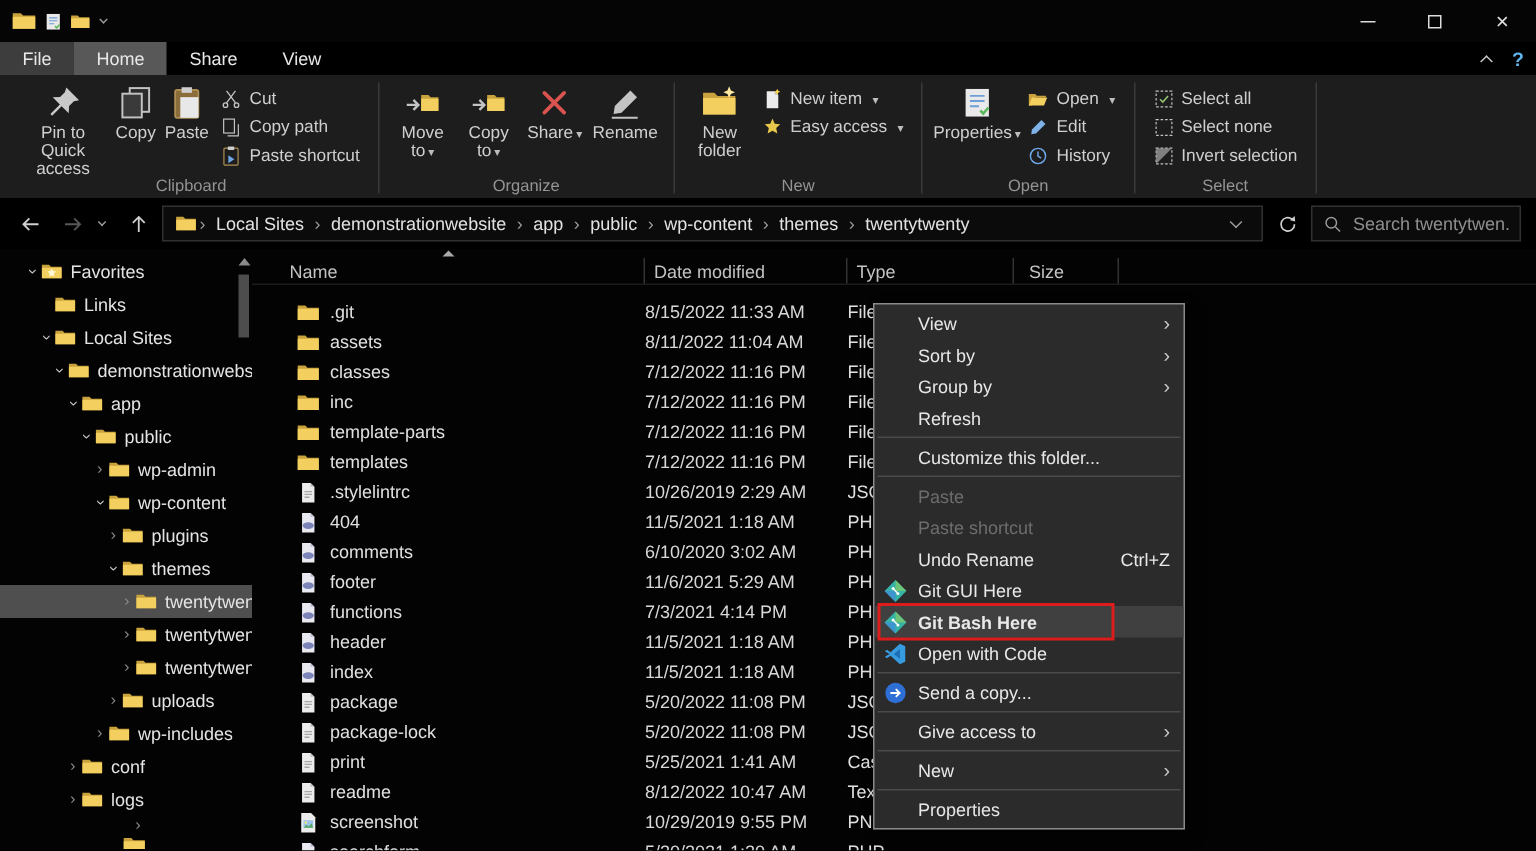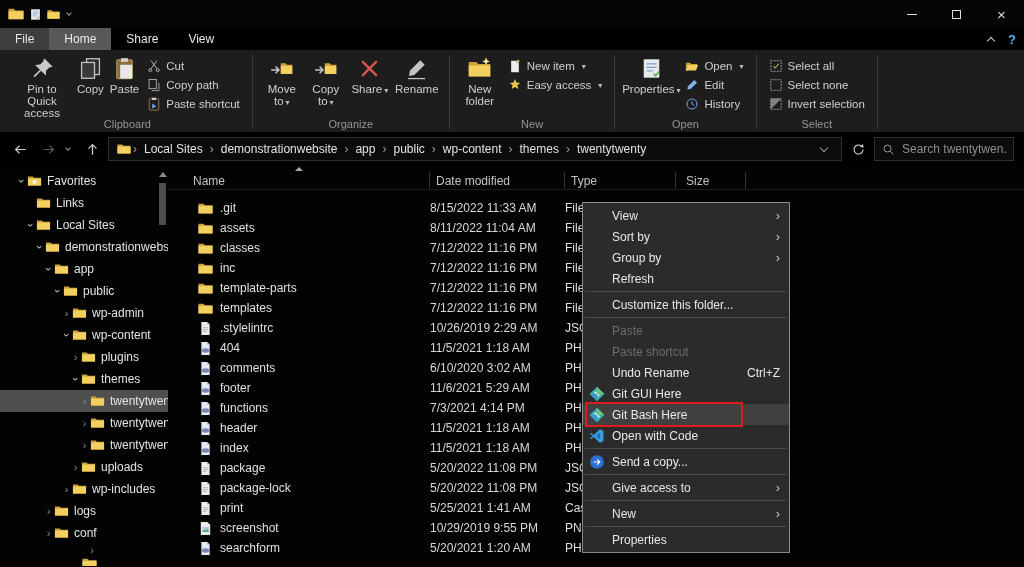--- a/index.html
+++ b/index.html
@@ -84,21 +84,21 @@
   .f-name svg{width:15px;height:15px;flex:0 0 15px;}
   .f-date{width:135px;color:#d8d8d8;}
   .f-type{width:111px;overflow:hidden;white-space:nowrap;}
   .f-size{width:70px;}
 
   
   .ctxmenu{position:absolute;left:582px;top:202px;width:208px;background:#2b2b2b;border:1px solid #8a8a8a;padding:2px 0;z-index:30;box-shadow:4px 4px 8px rgba(0,0,0,.55);}
   .mi{height:21px;display:flex;align-items:center;padding:0 9px 0 6px;color:#e8e8e8;position:relative;font-size:12px;}
   .mic{width:16px;height:16px;margin-right:7px;flex:0 0 16px;}
   .mi.disabled{color:#6d6d6d;}
-  .mi.hl{background:#404040;}
+  .mi.hl{background:#404040;font-weight:bold;}
   .sub{margin-left:auto;color:#c8c8c8;font-size:13px;line-height:1;}
   .short{margin-left:auto;}
   .msep{height:1px;background:#4b4b4b;margin:2px 2px;}
   .mi.annotated::after{content:"";position:absolute;left:2px;right:46px;top:-2px;bottom:-2px;border:2px solid #dd1c1c;pointer-events:none;}
 </style>
 </head>
 <body>
 
 <svg width="0" height="0" style="position:absolute" aria-hidden="true">
   <defs>
@@ -597,28 +597,28 @@
           <svg class="tree-ic">
             <use href="#s-folder"></use>
           </svg>
           <span class="tlabel">wp-includes</span>
         </div>
         <div class="trow" style="padding-left: 43px;">
           <span class="chev closed"></span>
           <svg class="tree-ic">
             <use href="#s-folder"></use>
           </svg>
-          <span class="tlabel">logs</span>
+          <span class="tlabel">conf</span>
         </div>
         <div class="trow" style="padding-left: 43px;">
           <span class="chev closed"></span>
           <svg class="tree-ic">
             <use href="#s-folder"></use>
           </svg>
-          <span class="tlabel">conf</span>
+          <span class="tlabel">logs</span>
         </div>
         <div class="trow" style="padding-left: 16px; flex-direction: column;">
           <span class="chev closed"></span>
           <svg class="tree-ic">
             <use href="#s-folder"></use>
           </svg>
           <span class="tlabel">MicrosoftEdgeBacku...</span>
         </div>
       </div>
     <div class="sb-scroll">
@@ -815,20 +815,31 @@
             </svg>
             <span>print</span>
           </span>
           <span class="f-date">5/25/2021 1:41 AM</span>
           <span class="f-type">Cas</span>
           <span class="f-size"></span>
         </div>
         <div class="frow">
           <span class="f-name">
             <svg class="">
+              <use href="#s-doc"></use>
+            </svg>
+            <span>readme</span>
+          </span>
+          <span class="f-date">8/12/2022 10:47 AM</span>
+          <span class="f-type">Tex</span>
+          <span class="f-size"></span>
+        </div>
+        <div class="frow">
+          <span class="f-name">
+            <svg class="">
               <use href="#s-img"></use>
             </svg>
             <span>screenshot</span>
           </span>
           <span class="f-date">10/29/2019 9:55 PM</span>
           <span class="f-type">PNG</span>
           <span class="f-size"></span>
         </div>
         <div class="frow">
           <span class="f-name">

